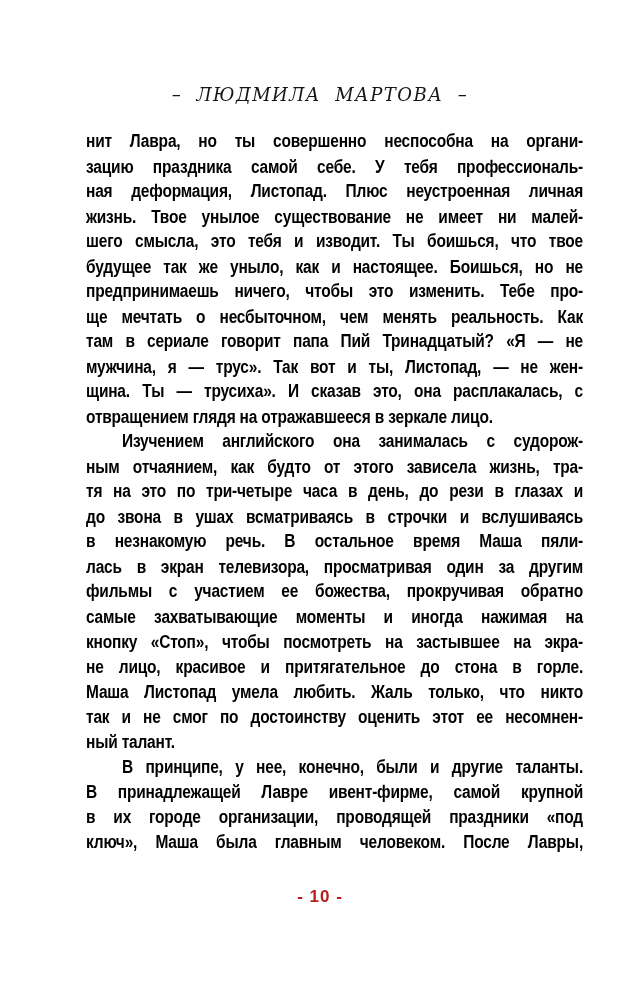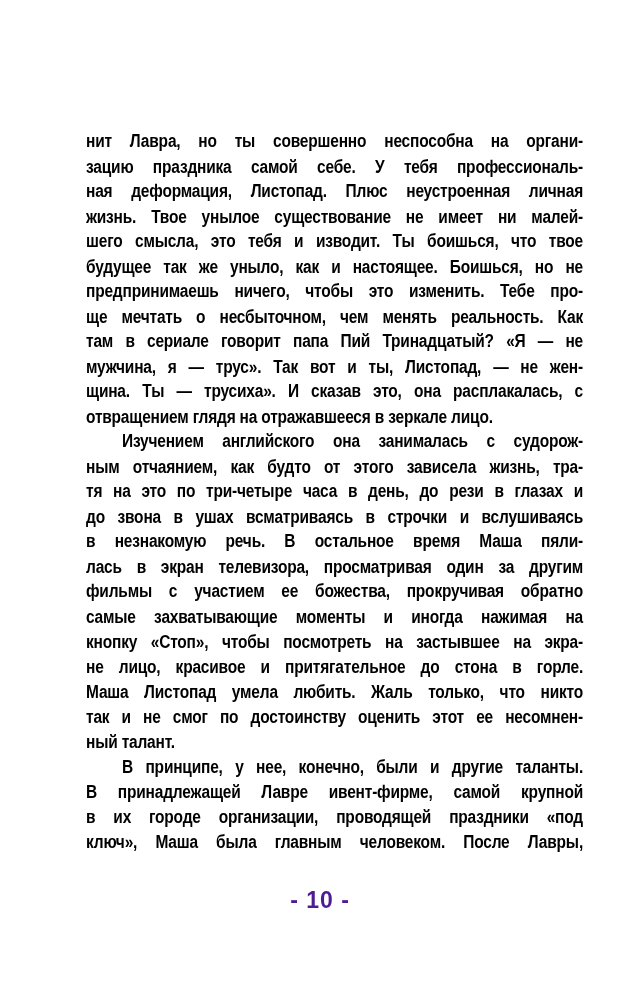--- a/index.html
+++ b/index.html
@@ -55,29 +55,30 @@
   .text-line.indent {
     text-indent: 36px;
   }
   .page-number {
     position: absolute;
     top: 887px;
     left: 0;
     width: 100%;
     text-align: center;
     font-weight: 700;
-    font-size: 23px;
+    font-size: 17px;
     letter-spacing: 1px;
-    color: #4c1d95;
+    color: #b91c1c;
   }
 </style>
 </head>
 <body>
 
 <div class="book-page">
+  <div class="running-header">– ЛЮДМИЛА МАРТОВА –</div>
 
   <div class="body-text">
     <div class="text-column">
         <div class="text-line">нит Лавра, но ты совершенно неспособна на органи-</div>
         <div class="text-line">зацию праздника самой себе. У тебя профессиональ-</div>
         <div class="text-line">ная деформация, Листопад. Плюс неустроенная личная</div>
         <div class="text-line">жизнь. Твое унылое существование не имеет ни малей-</div>
         <div class="text-line">шего смысла, это тебя и изводит. Ты боишься, что твое</div>
         <div class="text-line">будущее так же уныло, как и настоящее. Боишься, но не</div>
         <div class="text-line">предпринимаешь ничего, чтобы это изменить. Тебе про-</div>

